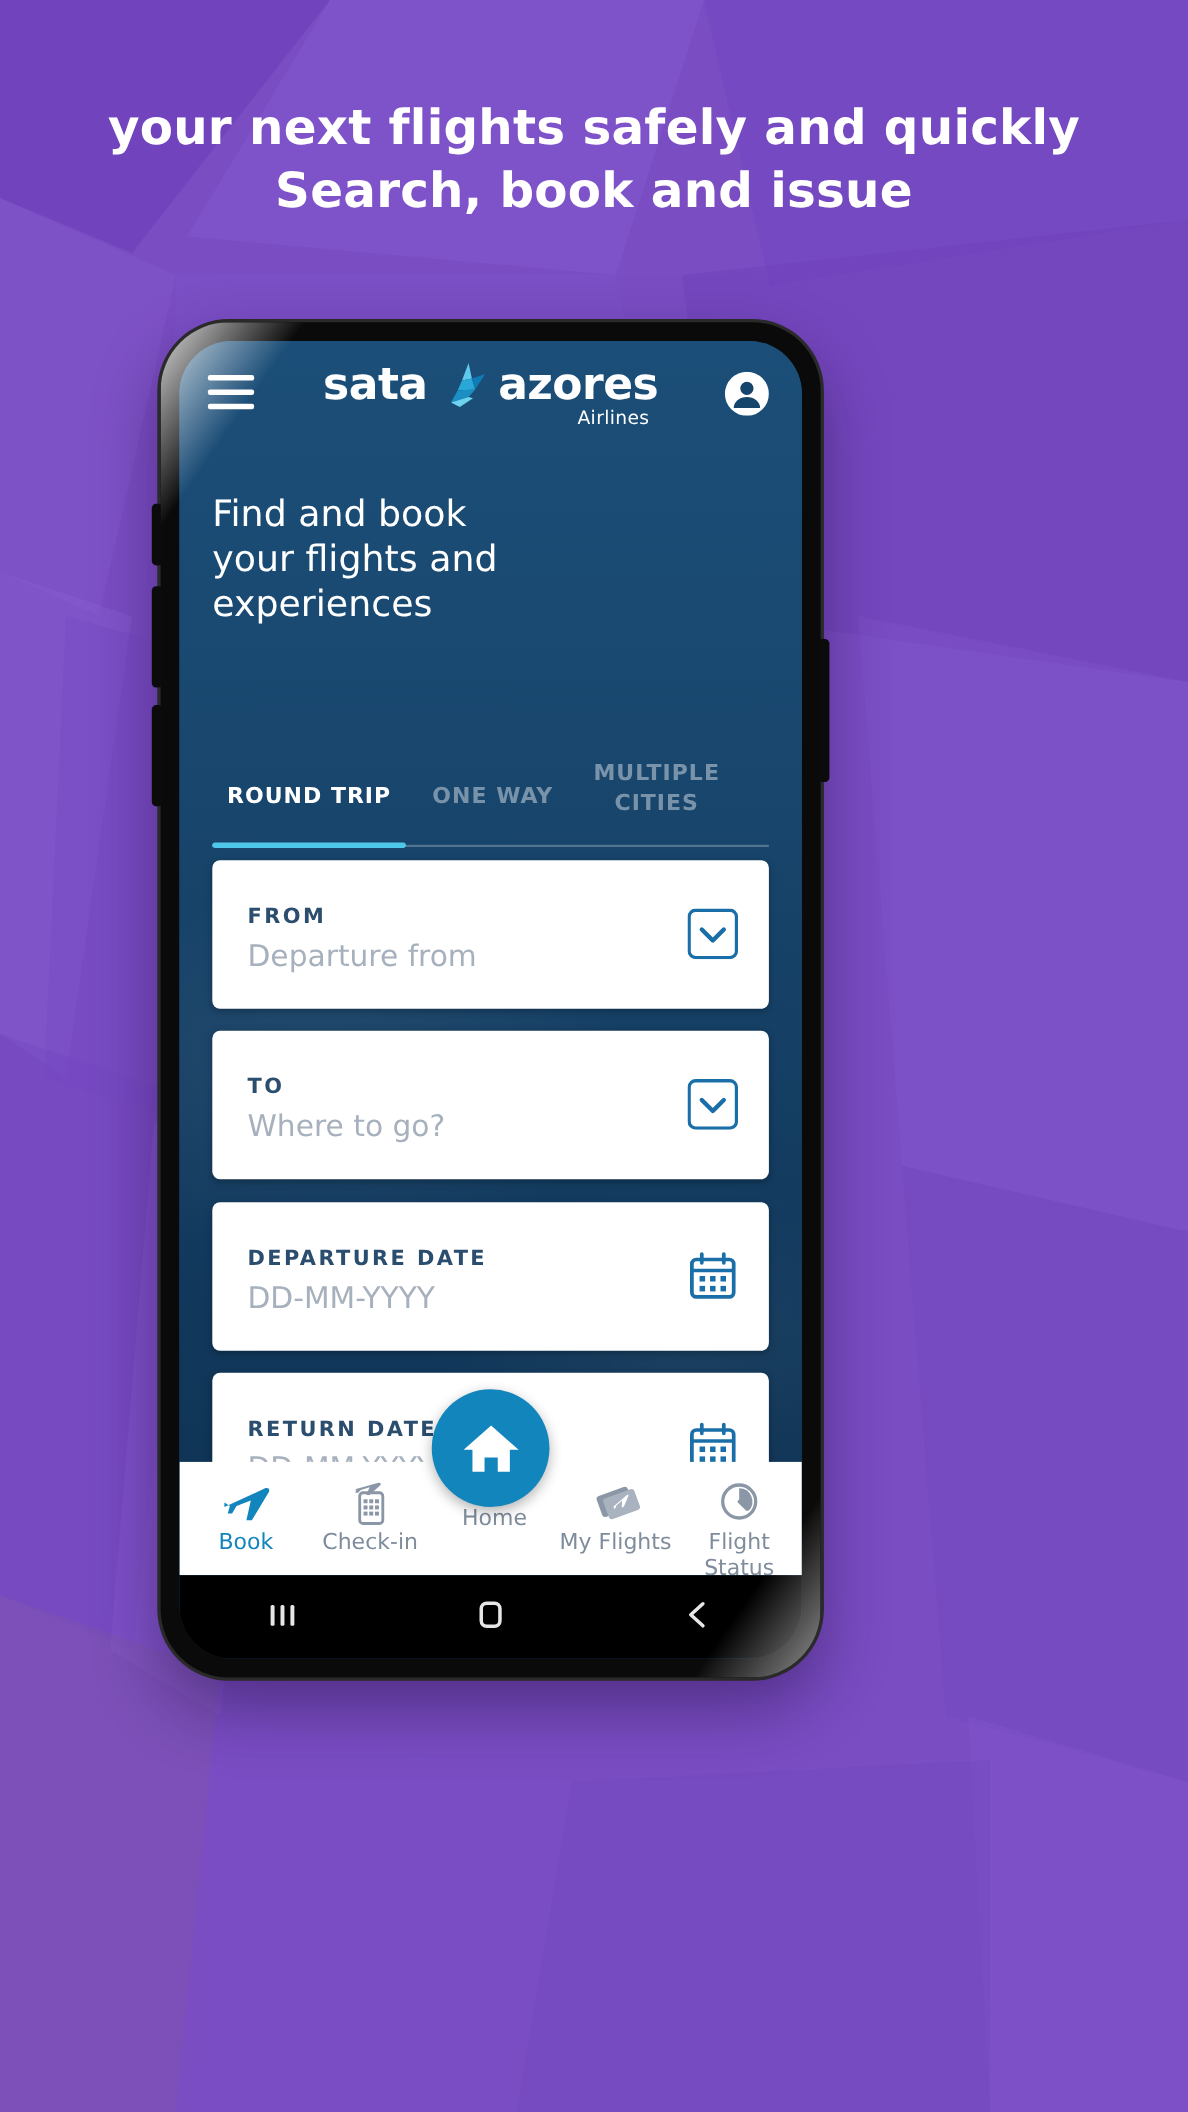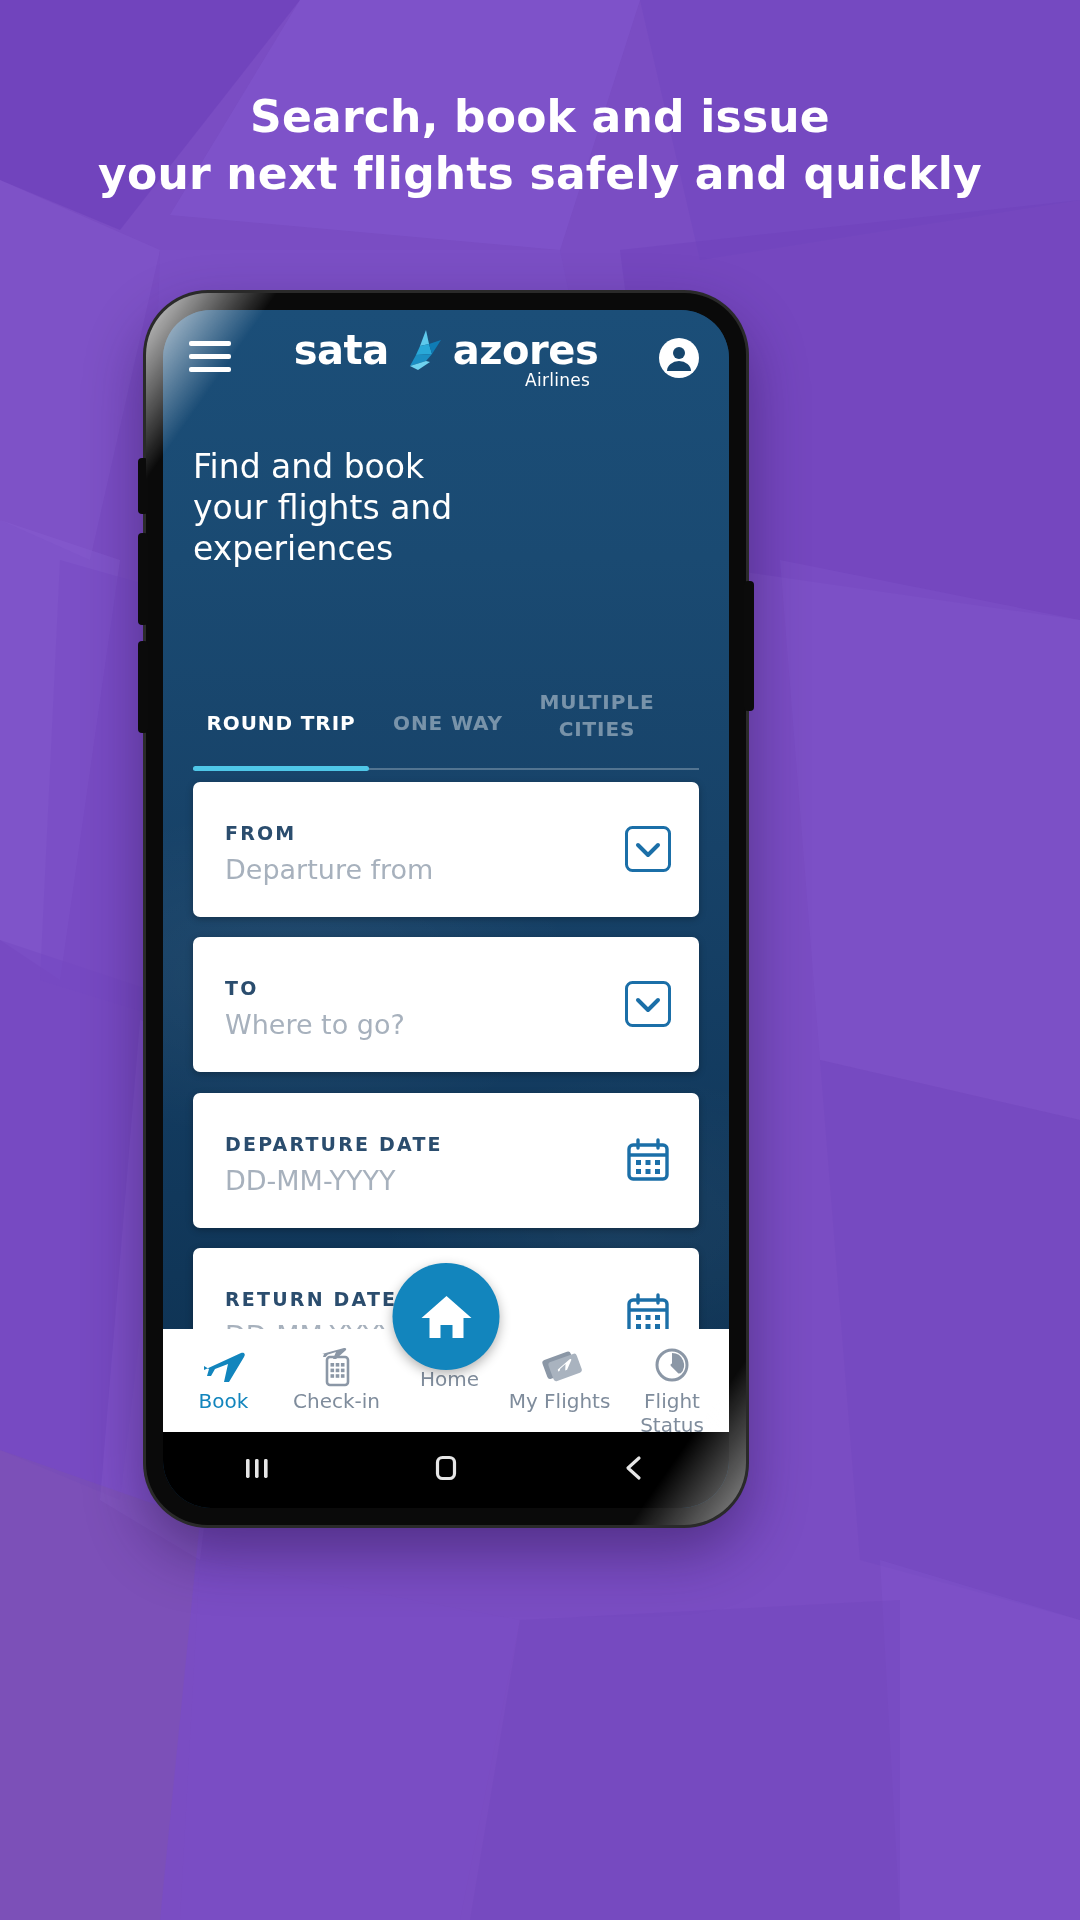--- a/index.html
+++ b/index.html
@@ -202,22 +202,22 @@
     <polygon points="140,1020 260,1060 200,1560 100,1500" fill="#8a61d4" opacity=".3"></polygon>
     <polygon points="820,1060 1080,1120 1080,1620 860,1560" fill="#7046bd" opacity=".38"></polygon>
     <polygon points="0,1450 200,1520 160,1920 0,1920" fill="#83599f" opacity=".28"></polygon>
     <polygon points="880,1560 1080,1620 1080,1920 900,1920" fill="#8359cf" opacity=".3"></polygon>
     <polygon points="200,1560 520,1620 460,1920 180,1920" fill="#7a4ec6" opacity=".35"></polygon>
     <polygon points="520,1620 900,1600 900,1920 470,1920" fill="#6f43bb" opacity=".32"></polygon>
   </svg>
 </div>
 
 <div id="headline">
+  <span class="l">your next flights safely and quickly</span>
   <span class="l">Search, book and issue</span>
-  <span class="l">your next flights safely and quickly</span>
 </div>
 
 <div id="phone">
   <div class="side-btn l1"></div>
   <div class="side-btn l2"></div>
   <div class="side-btn l3"></div>
   <div class="side-btn r1"></div>
 
   <div id="screen">
 

